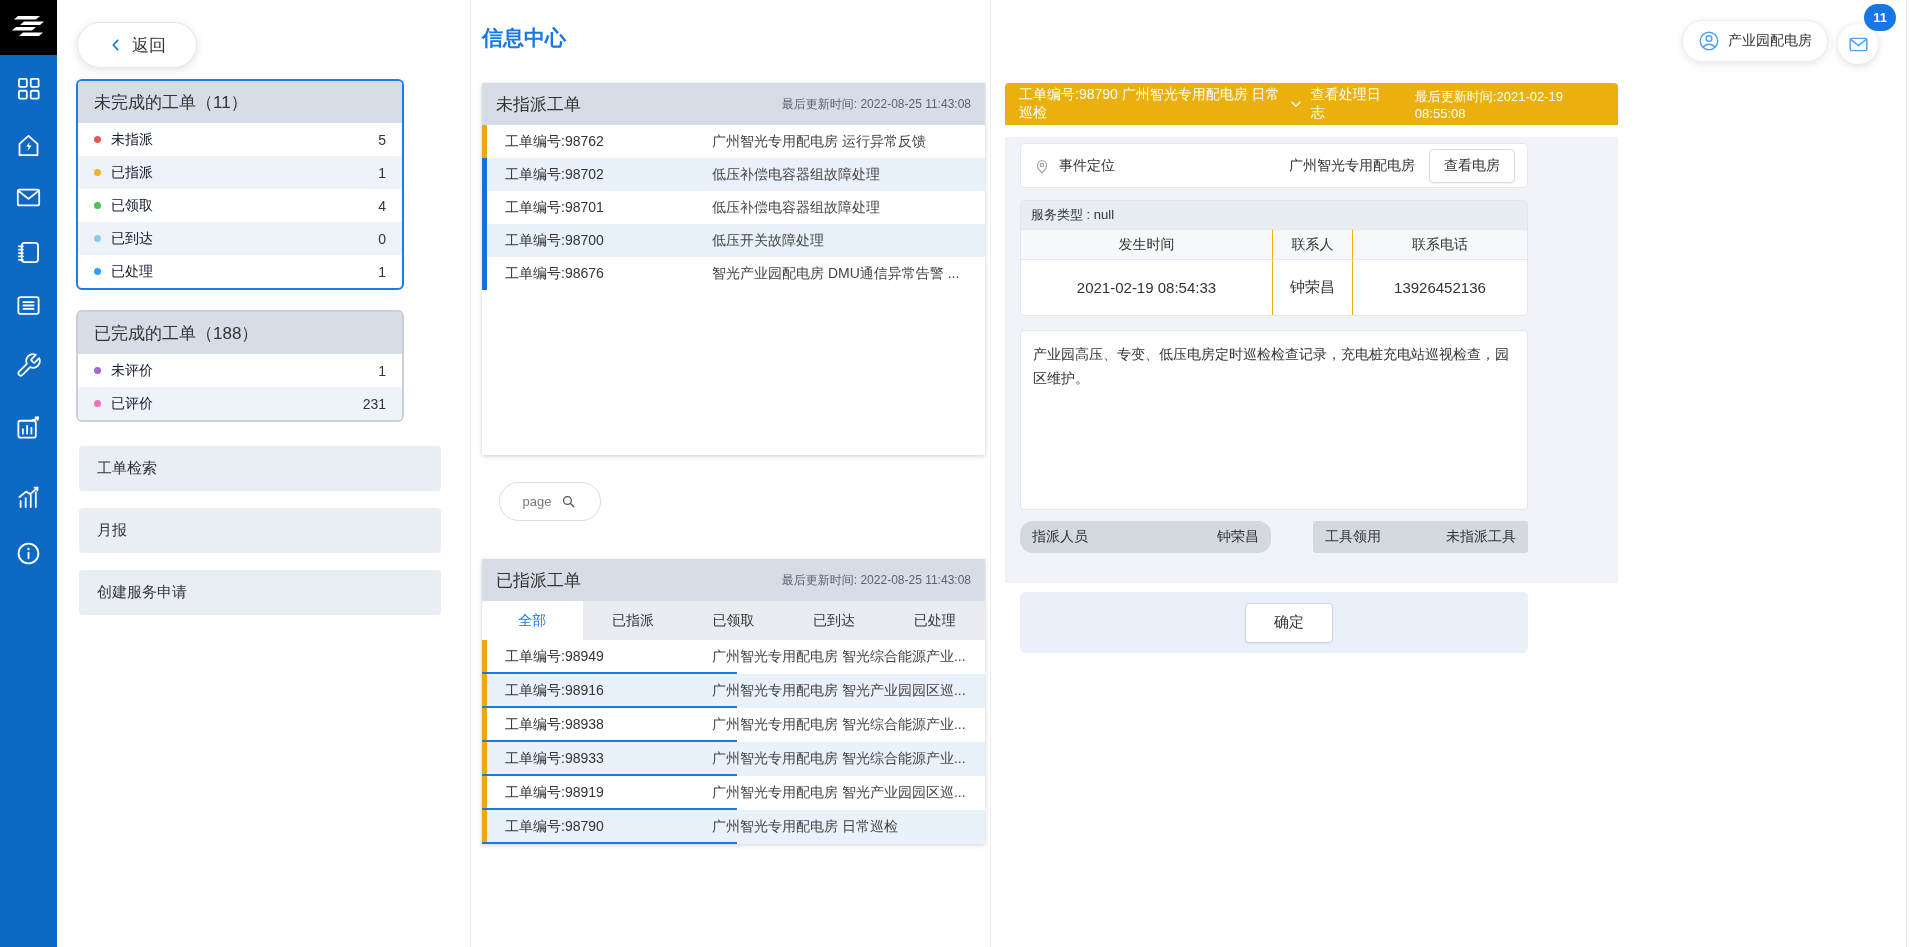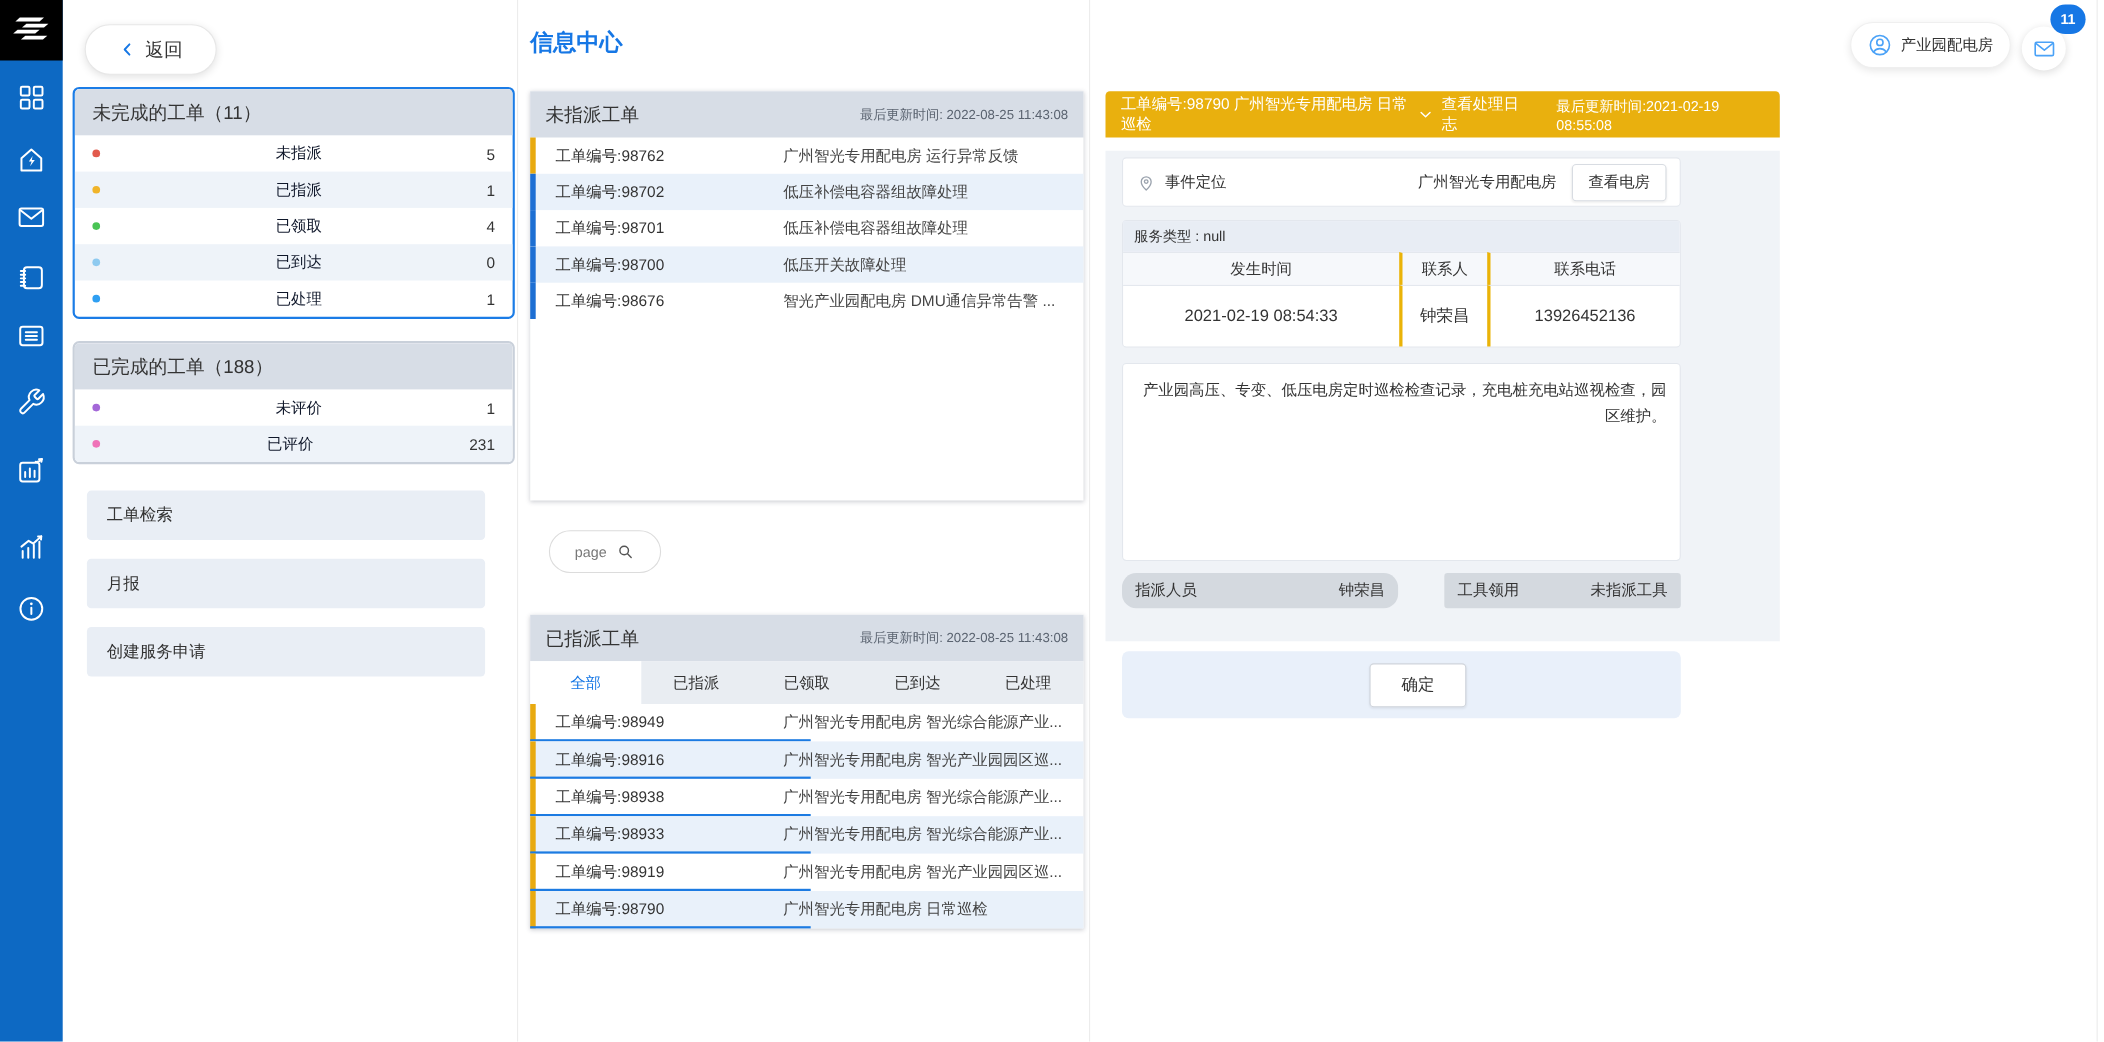--- a/index.html
+++ b/index.html
@@ -19,21 +19,21 @@
   .vline { position:absolute; top:0; width:1px; height:947px; background:#ececec; }
 
   
   .back-pill { position:absolute; left:77px; top:22px; width:120px; height:46px; background:#fff;
     border:1px solid #e7e7e7; border-radius:23px; box-shadow:0 2px 8px rgba(0,0,0,.12);
     display:flex; align-items:center; justify-content:center; gap:8px; cursor:pointer; }
   .back-pill svg { width:16px; height:16px; stroke:#1677e5; stroke-width:2.6; fill:none;
     stroke-linecap:round; stroke-linejoin:round; }
   .back-label { font-size:17px; color:#333; }
 
-  .lcard { position:absolute; left:66px; width:402px; border-radius:6px; overflow:hidden; background:#fff;text-align:center; }
+  .lcard { position:absolute; left:76px; width:328px; border-radius:6px; overflow:hidden; background:#fff; }
   .lcard.sel { border:2px solid #1b7ce6; }
   .lcard.plain { border:2px solid #c9d0da; }
   .lcard-head { height:42px; background:#d7dde6; display:flex; align-items:center;
     padding:0 16px; font-size:17px; color:#333; }
   .lrow { height:33px; display:flex; align-items:center; padding:0 16px; font-size:14px; cursor:pointer; }
   .lrow.alt { background:#eef3f9; }
   .dot { width:7px; height:7px; border-radius:50%; margin-right:10px; flex:none; }
   .lrow .lbl { flex:1; color:#0f172a; }
   .lrow .cnt { color:#333; }
 
@@ -87,31 +87,31 @@
   .loc-card .ll { font-size:14px; color:#333; flex:1; }
   .loc-card .lv { font-size:14px; color:#333; margin-right:14px; }
   .btn-white { height:34px; padding:0 14px; background:#fff; border:1px solid #d8dce2;
     border-radius:4px; font-size:14px; color:#333; display:flex; align-items:center;
     box-shadow:0 1px 2px rgba(0,0,0,.06); cursor:pointer; }
 
   .svc-head { height:28px; background:#e8edf4; display:flex; align-items:center;
     padding:0 10px; font-size:13px; color:#333; }
   .t-row { display:flex; }
   .t-cell { display:flex; align-items:center; justify-content:center; font-size:14px; color:#333;
-    border-left:3px solid #eab308; border-top:1px solid #e4e8ee; }
+    border-left:1px solid #eab308; border-top:1px solid #e4e8ee; }
   .t-cell:first-child { border-left:none; }
   .t-head .t-cell { height:30px; background:#f6f8fb; }
   .t-data .t-cell { height:56px; font-size:15px; }
   .c1 { width:49.6%; } .c2 { width:15.8%; } .c3 { width:34.6%; }
   .svc-card { margin-bottom:14px; }
 
   .det-card { margin-bottom:11px; }
   .det-head { height:28px; background:#e8edf4; display:flex; align-items:center;
     padding:0 10px; font-size:13px; color:#333; }
-  .det-body { height:178px; padding:12px 12px; font-size:14px; color:#333; line-height:1.7;text-align:right; }
+  .det-body { height:178px; padding:12px 12px; font-size:14px; color:#333; line-height:1.7; }
 
   .gboxes { display:flex; gap:14px; width:508px; }
   .gbox { height:32px; background:#d4d9df; border-radius:3px; display:flex; align-items:center;
     justify-content:space-between; padding:0 12px; font-size:14px; color:#333; }
   .gbox.b1 { width:281px;border-radius:13px; } .gbox.b2 { width:240px;margin-left:28px; }
 
   .band { position:absolute; left:1020px; top:592px; width:508px; height:61px; background:#e9f0fa;
     border-radius:6px; display:flex; align-items:center; justify-content:center;padding-left:30px; }
   .btn-confirm { width:88px; height:40px; background:#fff; border:1px solid #cfd4db; border-radius:4px;
     font-size:15px; color:#333; display:flex; align-items:center; justify-content:center;

